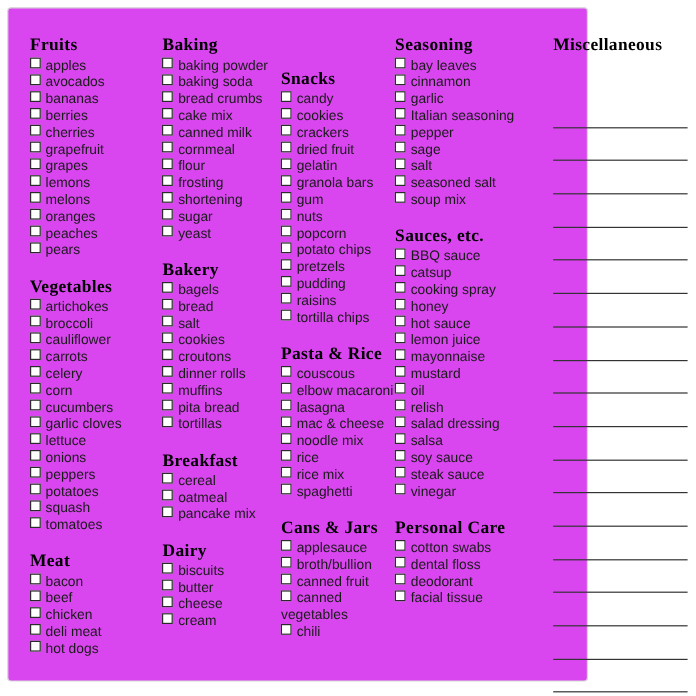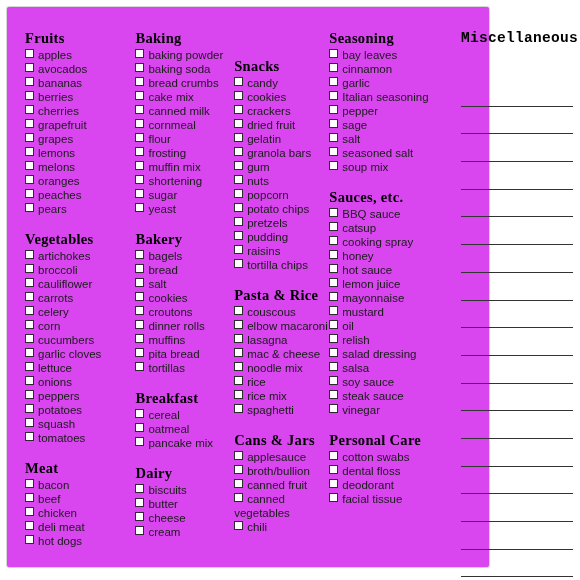--- a/index.html
+++ b/index.html
@@ -82,21 +82,21 @@
     display: inline-block;
     width: 7px;
     height: 7px;
     border: 1px solid #2b2b2b;
     margin-right: 4px;
     vertical-align: 1px;
     background: #fff;
   }
 
   .misc-title {
-    font-family: Liberation Mono, monospace;
+    font-family: Liberation Serif, serif;
     font-weight: bold;
     font-size: 14.5px;
     line-height: 17px;
     letter-spacing: 0.3px;
     margin: 0;
   }
 
   .misc-lines {
     margin-top: 32px;
   }
@@ -165,21 +165,20 @@
           <div class="section-title">Baking</div>
           <div class="items">
             <div class="item"><span class="cb"></span><span>baking powder</span></div>
             <div class="item"><span class="cb"></span><span>baking soda</span></div>
             <div class="item"><span class="cb"></span><span>bread crumbs</span></div>
             <div class="item"><span class="cb"></span><span>cake mix</span></div>
             <div class="item"><span class="cb"></span><span>canned milk</span></div>
             <div class="item"><span class="cb"></span><span>cornmeal</span></div>
             <div class="item"><span class="cb"></span><span>flour</span></div>
             <div class="item"><span class="cb"></span><span>frosting</span></div>
-            <div class="item"><span class="cb"></span><span>muffin mix</span></div>
             <div class="item"><span class="cb"></span><span>shortening</span></div>
             <div class="item"><span class="cb"></span><span>sugar</span></div>
             <div class="item"><span class="cb"></span><span>yeast</span></div>
           </div>
         </div>
         <div class="section">
           <div class="section-title">Bakery</div>
           <div class="items">
             <div class="item"><span class="cb"></span><span>bagels</span></div>
             <div class="item"><span class="cb"></span><span>bread</span></div>

